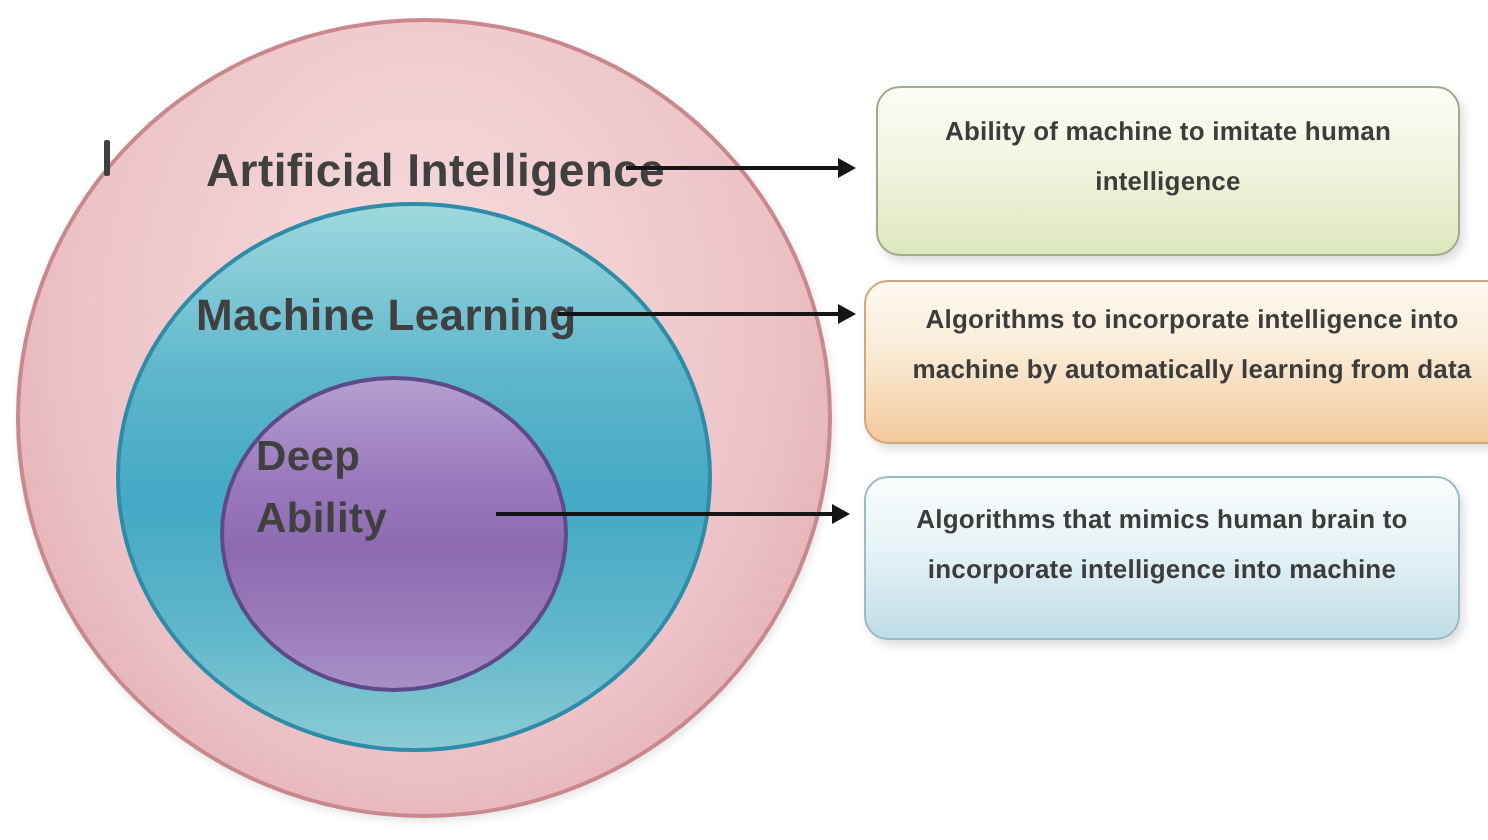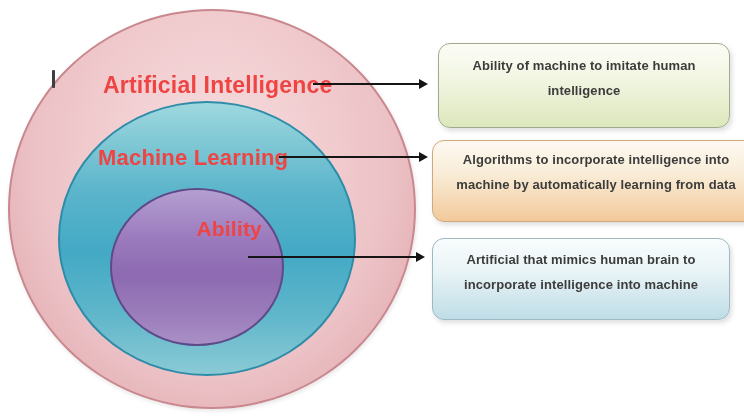--- a/index.html
+++ b/index.html
@@ -35,23 +35,23 @@
   .circle-inner {
     left: 110px; top: 188px; width: 170px; height: 154px;
     background: linear-gradient(180deg,
         #b59fd1 0%, #9a7abd 32%, #8d6ab1 55%, #9a7cba 80%, #a98fc6 100%);
     border: 2px solid #5d4a89;
   }
 
   
   .ring-label {
     position: absolute;
-    color: #ef4444;
+    color: #404040;
     font-weight: bold;
-    text-align: right;
+    text-align: left;
     letter-spacing: 0.2px;
     white-space: nowrap;
   }
   .label-ai { left: 103px; top: 72px; width: 208px; font-size: 23px; }
   .label-ml { left: 98px;  top: 145px; width: 180px; font-size: 22px; }
   .label-dl { left: 128px; top: 213px; width: 134px; font-size: 21px; line-height: 31px; }
 
   
   .tick-mark {
     position: absolute;
@@ -120,26 +120,27 @@
   <div class="circle circle-middle"></div>
   <div class="circle circle-inner"></div>
 
   <div class="tick-mark"></div>
 
   <div class="ring-label label-ai">Artificial Intelligence</div>
 
   <div class="ring-label label-ml">Machine Learning</div>
 
   <div class="ring-label label-dl">
+    <div>Deep</div>
     <div>Ability</div>
   </div>
 
   <div class="arrow arrow-ai"></div>
   <div class="arrow arrow-ml"></div>
   <div class="arrow arrow-dl"></div>
 
   <div class="desc-box box-ai">Ability of machine to imitate human intelligence</div>
 
   <div class="desc-box box-ml">Algorithms to incorporate intelligence into machine by automatically learning from data</div>
 
-  <div class="desc-box box-dl">Artificial that mimics human brain to incorporate intelligence into machine</div>
+  <div class="desc-box box-dl">Algorithms that mimics human brain to incorporate intelligence into machine</div>
 
 </div>
 
 </body></html>

